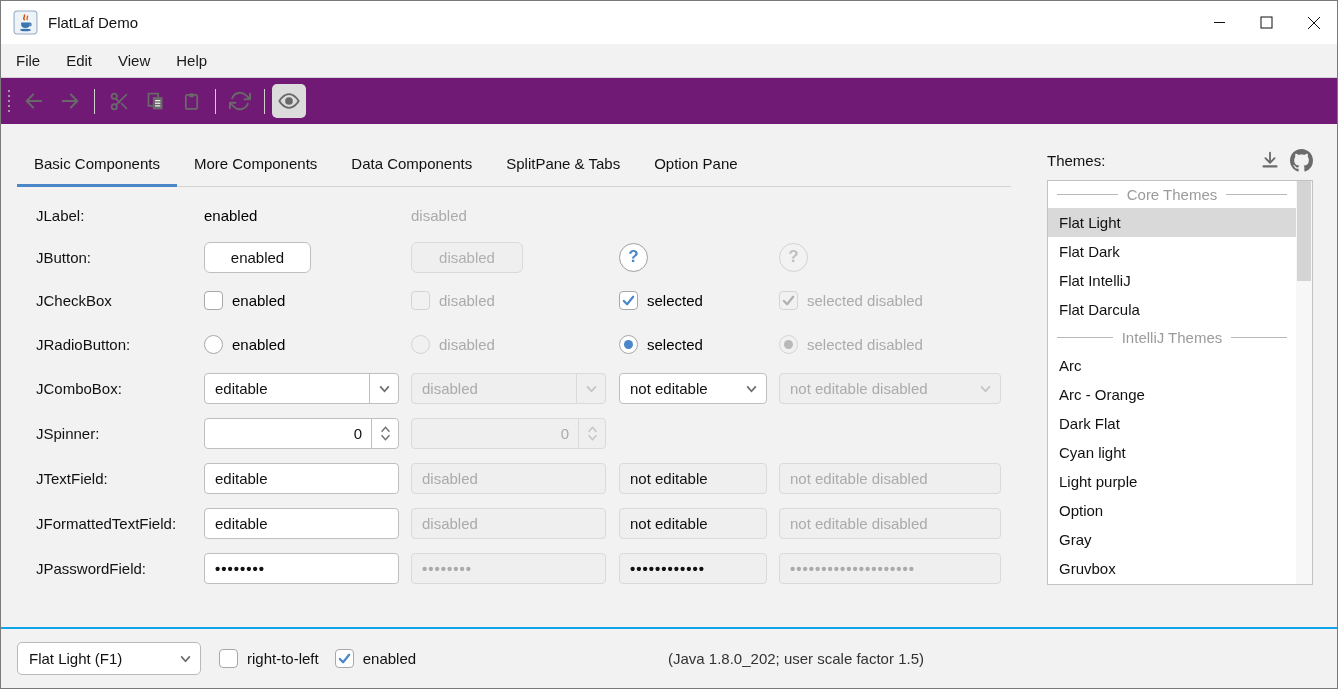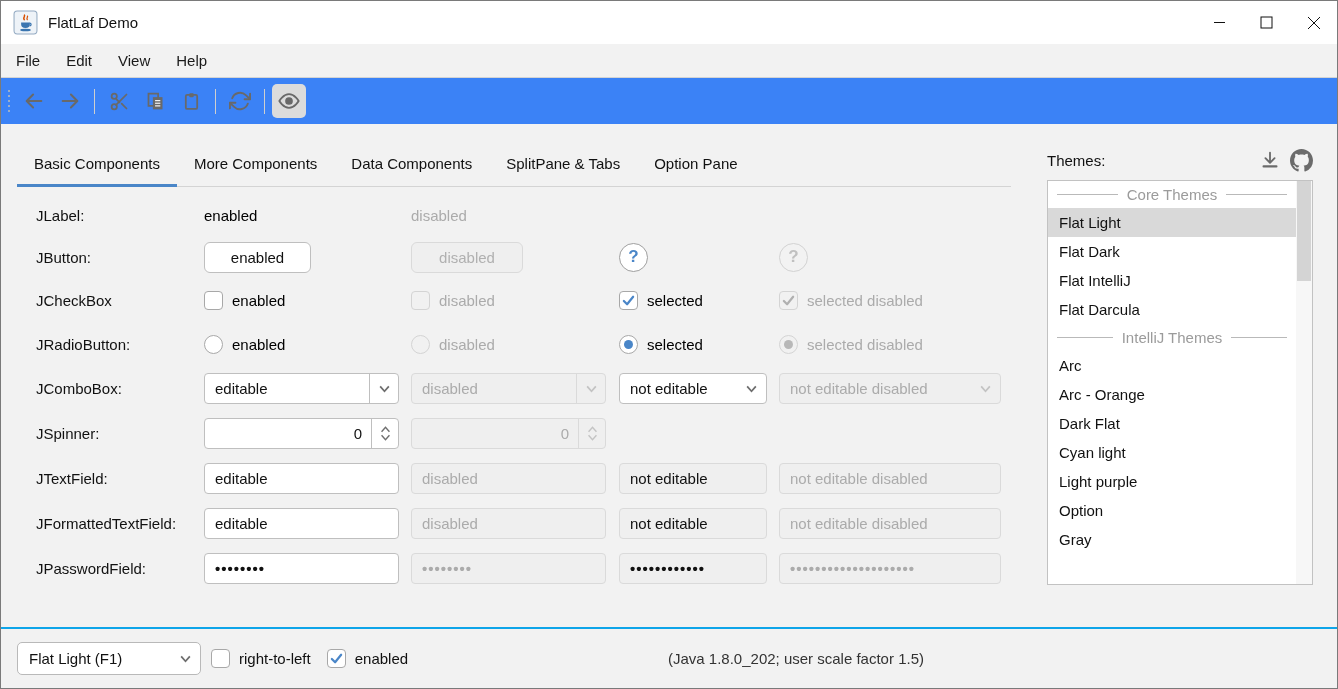--- a/index.html
+++ b/index.html
@@ -1,18 +1,18 @@
 <!DOCTYPE html>
 <html><head>
 <meta charset="utf-8">
 <style>
   * { margin:0; padding:0; box-sizing:border-box; }
   html,body { width:1338px; height:689px; }
   body { font-family:"Liberation Sans", sans-serif; background:#fff; }
-  .window { width:1338px; height:689px; border:1px solid #7a7a7a; background:#3b82f6;
+  .window { width:1338px; height:689px; border:1px solid #7a7a7a; background:#701a75;
             display:flex; flex-direction:column; position:relative; overflow:hidden; }
 
   
   .titlebar { height:43px; background:#ffffff; display:flex; align-items:center;
               padding-left:12px; flex:none; }
   .title-text { font-size:15px; color:#111; margin-left:10px; }
   .win-controls { margin-left:auto; display:flex; height:100%; }
   .win-btn { width:47px; height:100%; display:flex; align-items:center; justify-content:center; }
 
   
@@ -471,38 +471,39 @@
           <div class="lst-item">Flat IntelliJ</div>
           <div class="lst-item">Flat Darcula</div>
           <div class="lst-sep">IntelliJ Themes</div>
           <div class="lst-item">Arc</div>
           <div class="lst-item">Arc - Orange</div>
           <div class="lst-item">Dark Flat</div>
           <div class="lst-item">Cyan light</div>
           <div class="lst-item">Light purple</div>
           <div class="lst-item">Option</div>
           <div class="lst-item">Gray</div>
+          <div class="lst-item">Gruvbox</div>
         </div>
         <div class="vscroll">
           <div class="vthumb"></div>
         </div>
       </div>
     </div>
   </div>
 
   <div class="bottombar">
     <div class="lnf-combo">
       <span class="val">Flat Light (F1)</span>
       <span class="arrow">
           <svg width="13" height="13" viewBox="0 0 12 12" fill="none" stroke="#6e6e6e" stroke-width="1.6">
             <polyline points="2 4 6 8.5 10 4"></polyline>
           </svg>
         </span>
     </div>
-    <div class="bb-check" style="margin-left:10px;">
+    <div class="bb-check" style="margin-left:18px;">
       <span class="cb en"></span>
       <span>right-to-left</span>
     </div>
     <div class="bb-check" style="margin-left:16px;">
       <span class="cb en">
           <svg width="13" height="13" viewBox="0 0 14 14" fill="none" stroke="#4a86c8" stroke-width="2.4" stroke-linecap="round" stroke-linejoin="round">
             <polyline points="2 7.5 5.5 11 12 3"></polyline>
           </svg>
         </span>
       <span>enabled</span>

